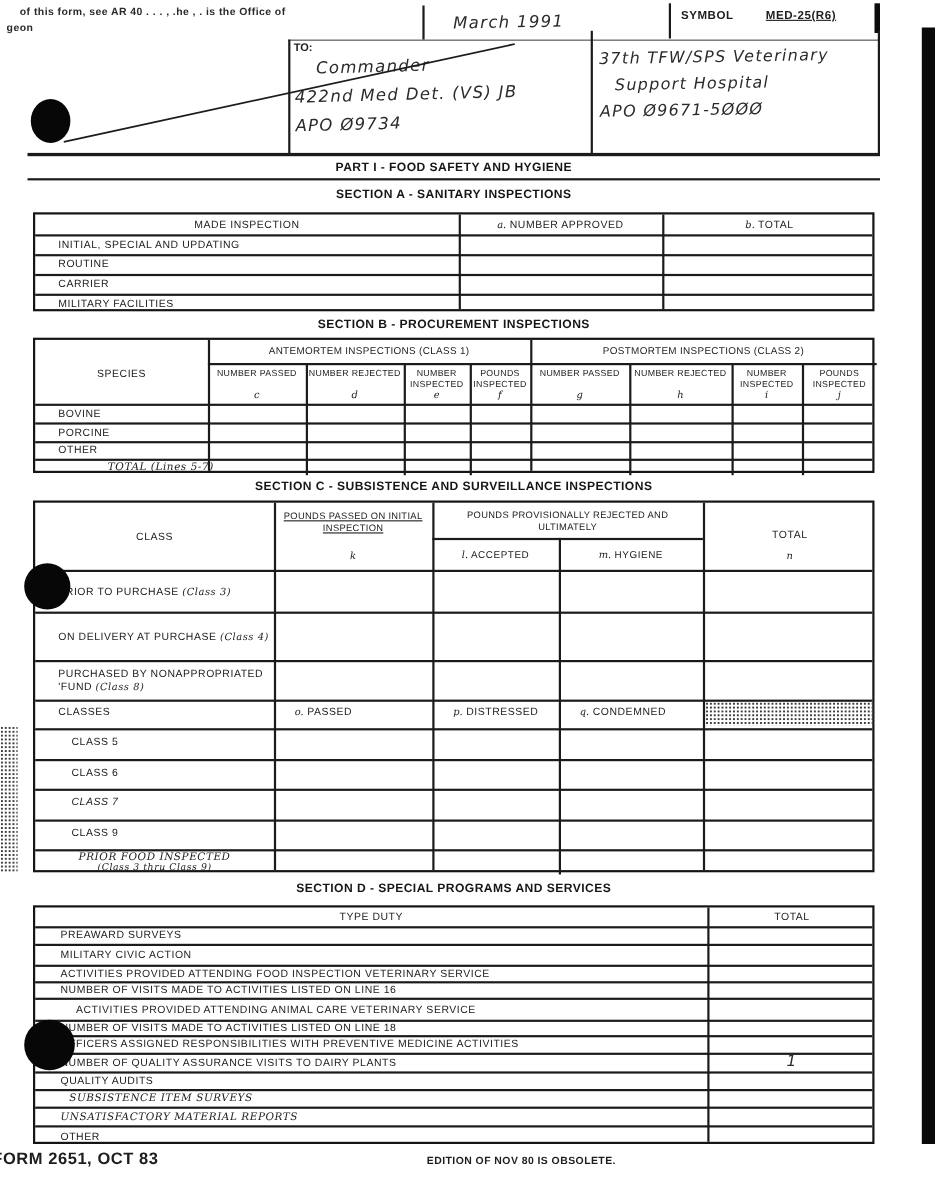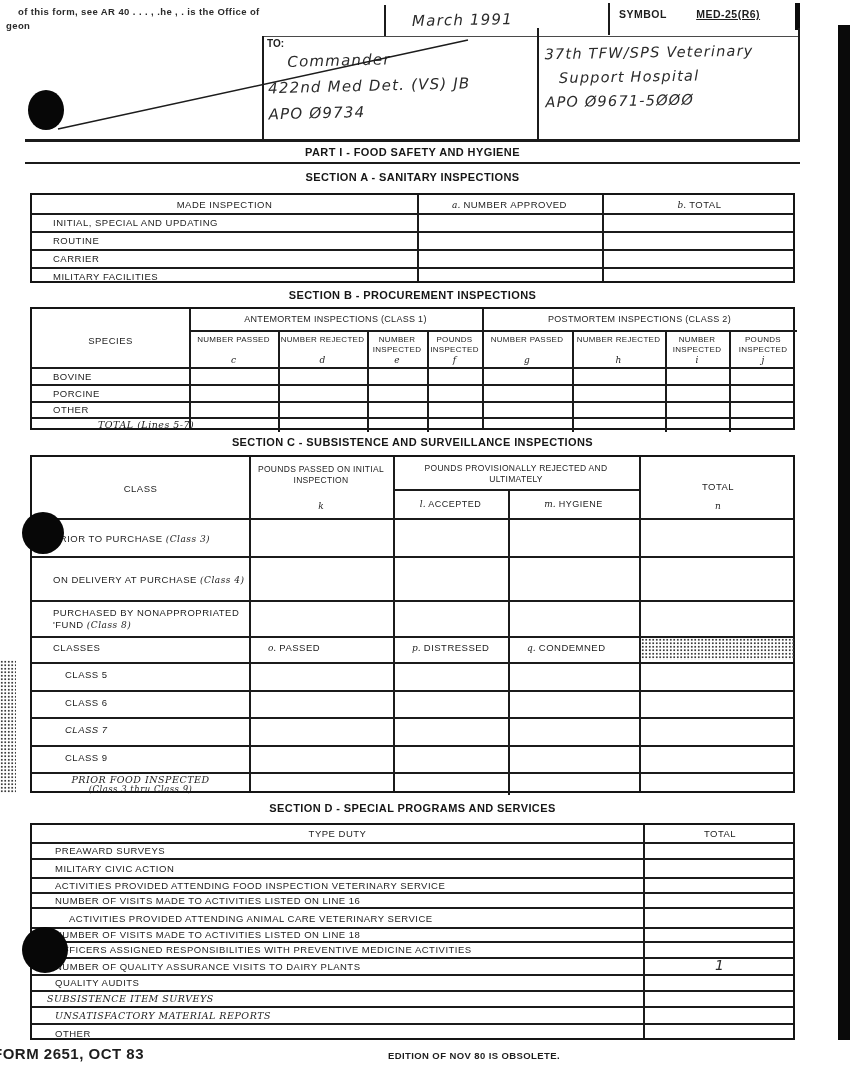--- a/index.html
+++ b/index.html
@@ -141,21 +141,21 @@
     <div class="hl" style="left:0;top:99px;width:100%;"></div>
     <div class="hl" style="left:0;top:143px;width:100%;"></div>
     <div class="hl" style="left:0;top:179px;width:100%;"></div>
     <div class="hl" style="left:0;top:205px;width:100%;"></div>
     <div class="hl" style="left:0;top:233px;width:100%;"></div>
     <div class="hl" style="left:0;top:260px;width:100%;"></div>
     <div class="hl" style="left:0;top:288px;width:100%;"></div>
     <div class="hl" style="left:0;top:315px;width:100%;"></div>
 
     <div class="clbl" style="left:0;top:26px;width:217px;">CLASS</div>
-    <div class="clbl small wrap" style="left:221px;top:7px;width:136px;font-size:8.5px;line-height:11px;">POUNDS PASSED ON INITIAL INSPECTION</div>
+    <div class="clbl small wrap" style="left:221px;top:7px;width:136px;font-size:8.5px;line-height:11px;text-decoration:underline;">POUNDS PASSED ON INITIAL INSPECTION</div>
     <div class="clbl ltr" style="left:217px;top:44px;width:144px;">k</div>
     <div class="clbl small wrap" style="left:371px;top:6px;width:226px;font-size:8.5px;line-height:11px;">POUNDS PROVISIONALLY REJECTED AND ULTIMATELY</div>
     <div class="clbl" style="left:361px;top:42px;width:115px;font-size:9px;">
       <span class="ltr">l.</span>
       <span>ACCEPTED</span>
     </div>
     <div class="clbl" style="left:476px;top:42px;width:131px;font-size:9px;">
       <span class="ltr">m.</span>
       <span>HYGIENE</span>
     </div>
@@ -223,21 +223,21 @@
 
     <div class="lbl" style="left:12px;top:20px;">PREAWARD SURVEYS</div>
     <div class="lbl" style="left:12px;top:38px;">MILITARY CIVIC ACTION</div>
     <div class="lbl" style="left:12px;top:55px;">ACTIVITIES PROVIDED ATTENDING FOOD INSPECTION VETERINARY SERVICE</div>
     <div class="lbl" style="left:12px;top:70px;">NUMBER OF VISITS MADE TO ACTIVITIES LISTED ON LINE 16</div>
     <div class="lbl" style="left:26px;top:88px;">ACTIVITIES PROVIDED ATTENDING ANIMAL CARE VETERINARY SERVICE</div>
     <div class="lbl" style="left:12px;top:104px;">NUMBER OF VISITS MADE TO ACTIVITIES LISTED ON LINE 18</div>
     <div class="lbl" style="left:12px;top:119px;">OFFICERS ASSIGNED RESPONSIBILITIES WITH PREVENTIVE MEDICINE ACTIVITIES</div>
     <div class="lbl" style="left:12px;top:136px;">NUMBER OF QUALITY ASSURANCE VISITS TO DAIRY PLANTS</div>
     <div class="lbl" style="left:12px;top:152px;">QUALITY AUDITS</div>
-    <div class="lbl itser" style="left:4px;top:168px;font-size:9.5px;">SUBSISTENCE ITEM SURVEYS</div>
+    <div class="lbl itser" style="left:20px;top:168px;font-size:9.5px;">SUBSISTENCE ITEM SURVEYS</div>
     <div class="lbl itser" style="left:12px;top:185px;font-size:9.5px;">UNSATISFACTORY MATERIAL REPORTS</div>
     <div class="lbl" style="left:12px;top:203px;">OTHER</div>
 
     <div class="clbl hw" style="left:611px;top:132px;width:154px;font-size:14px;">1</div>
   </div>
 
   <div class="abs" style="left:-7px;top:1045px;font-size:15px;font-weight:bold;letter-spacing:.5px;">FORM 2651, OCT 83</div>
   <div class="abs" style="left:388px;top:1050px;font-size:9.5px;font-weight:bold;letter-spacing:.4px;">EDITION OF NOV 80 IS OBSOLETE.</div>
 
   <svg class="abs" style="left:0;top:0;width:850px;height:1081px;pointer-events:none;" viewBox="0 0 850 1081">

